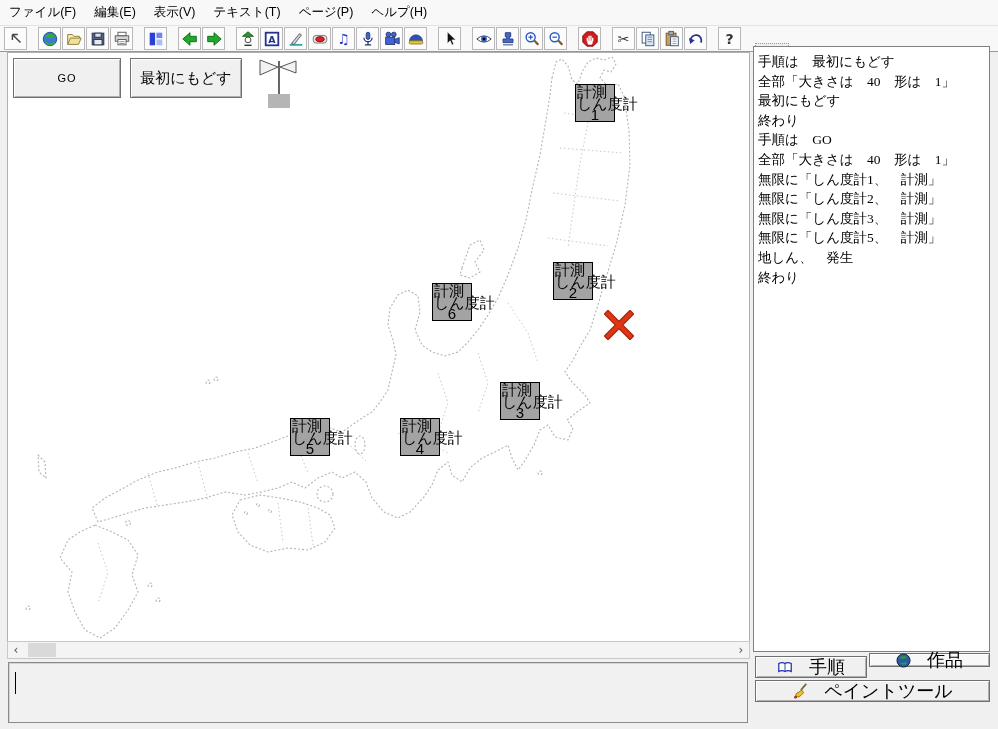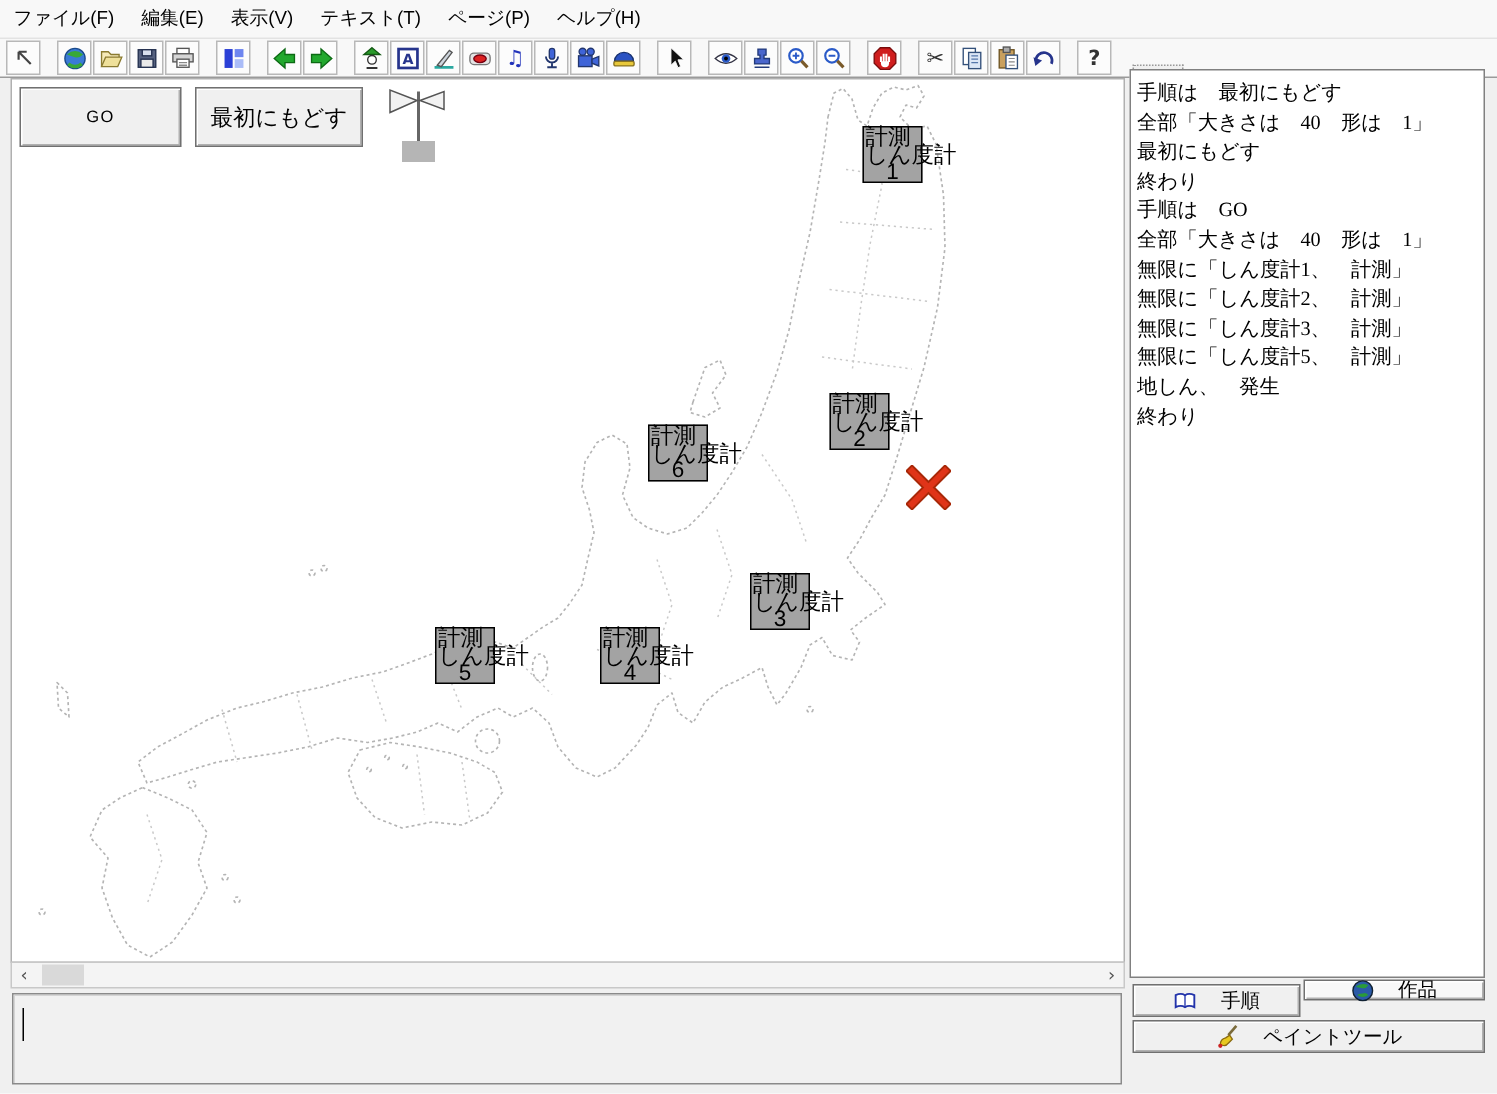--- a/index.html
+++ b/index.html
@@ -47,21 +47,21 @@
     border:1px solid #8a8a8a;box-shadow:inset 1px 1px 0 #d4d4d4;box-sizing:border-box}
   .caret{position:absolute;left:6px;top:9px;width:1px;height:22px;background:#000}
   
   .rightpanel{position:absolute;left:753px;top:46px;width:237px;height:606px;background:#fff;
     border:1px solid #808080;box-sizing:border-box;padding:5px 0 0 4px;overflow:hidden;
     font-family:Liberation Serif, serif;font-size:13.5px;line-height:19.6px}
   .codeline{white-space:pre}
   .panel-handle{position:absolute;left:755px;top:43px;width:34px;height:5px;background:#f0f0f0;
     border:1px dotted #999;border-bottom:none;box-sizing:border-box}
   
-  .tabbtn{font-size:13px;gap:16px}
+  .tabbtn{font-size:18px;gap:16px}
   .tab-procedure{position:absolute;left:755px;top:656px;width:112px;height:22px}
   .tab-work{position:absolute;left:869px;top:653px;width:121px;height:14px;background:#f8f8f8}
   .btn-paint{position:absolute;left:755px;top:680px;width:235px;height:22px}
   .btn-library{position:absolute;left:755px;top:744px;width:226px;height:22px}
 </style>
 </head>
 <body>
 
 <div class="menubar">
   <span class="menu-item">ファイル(F)</span>

